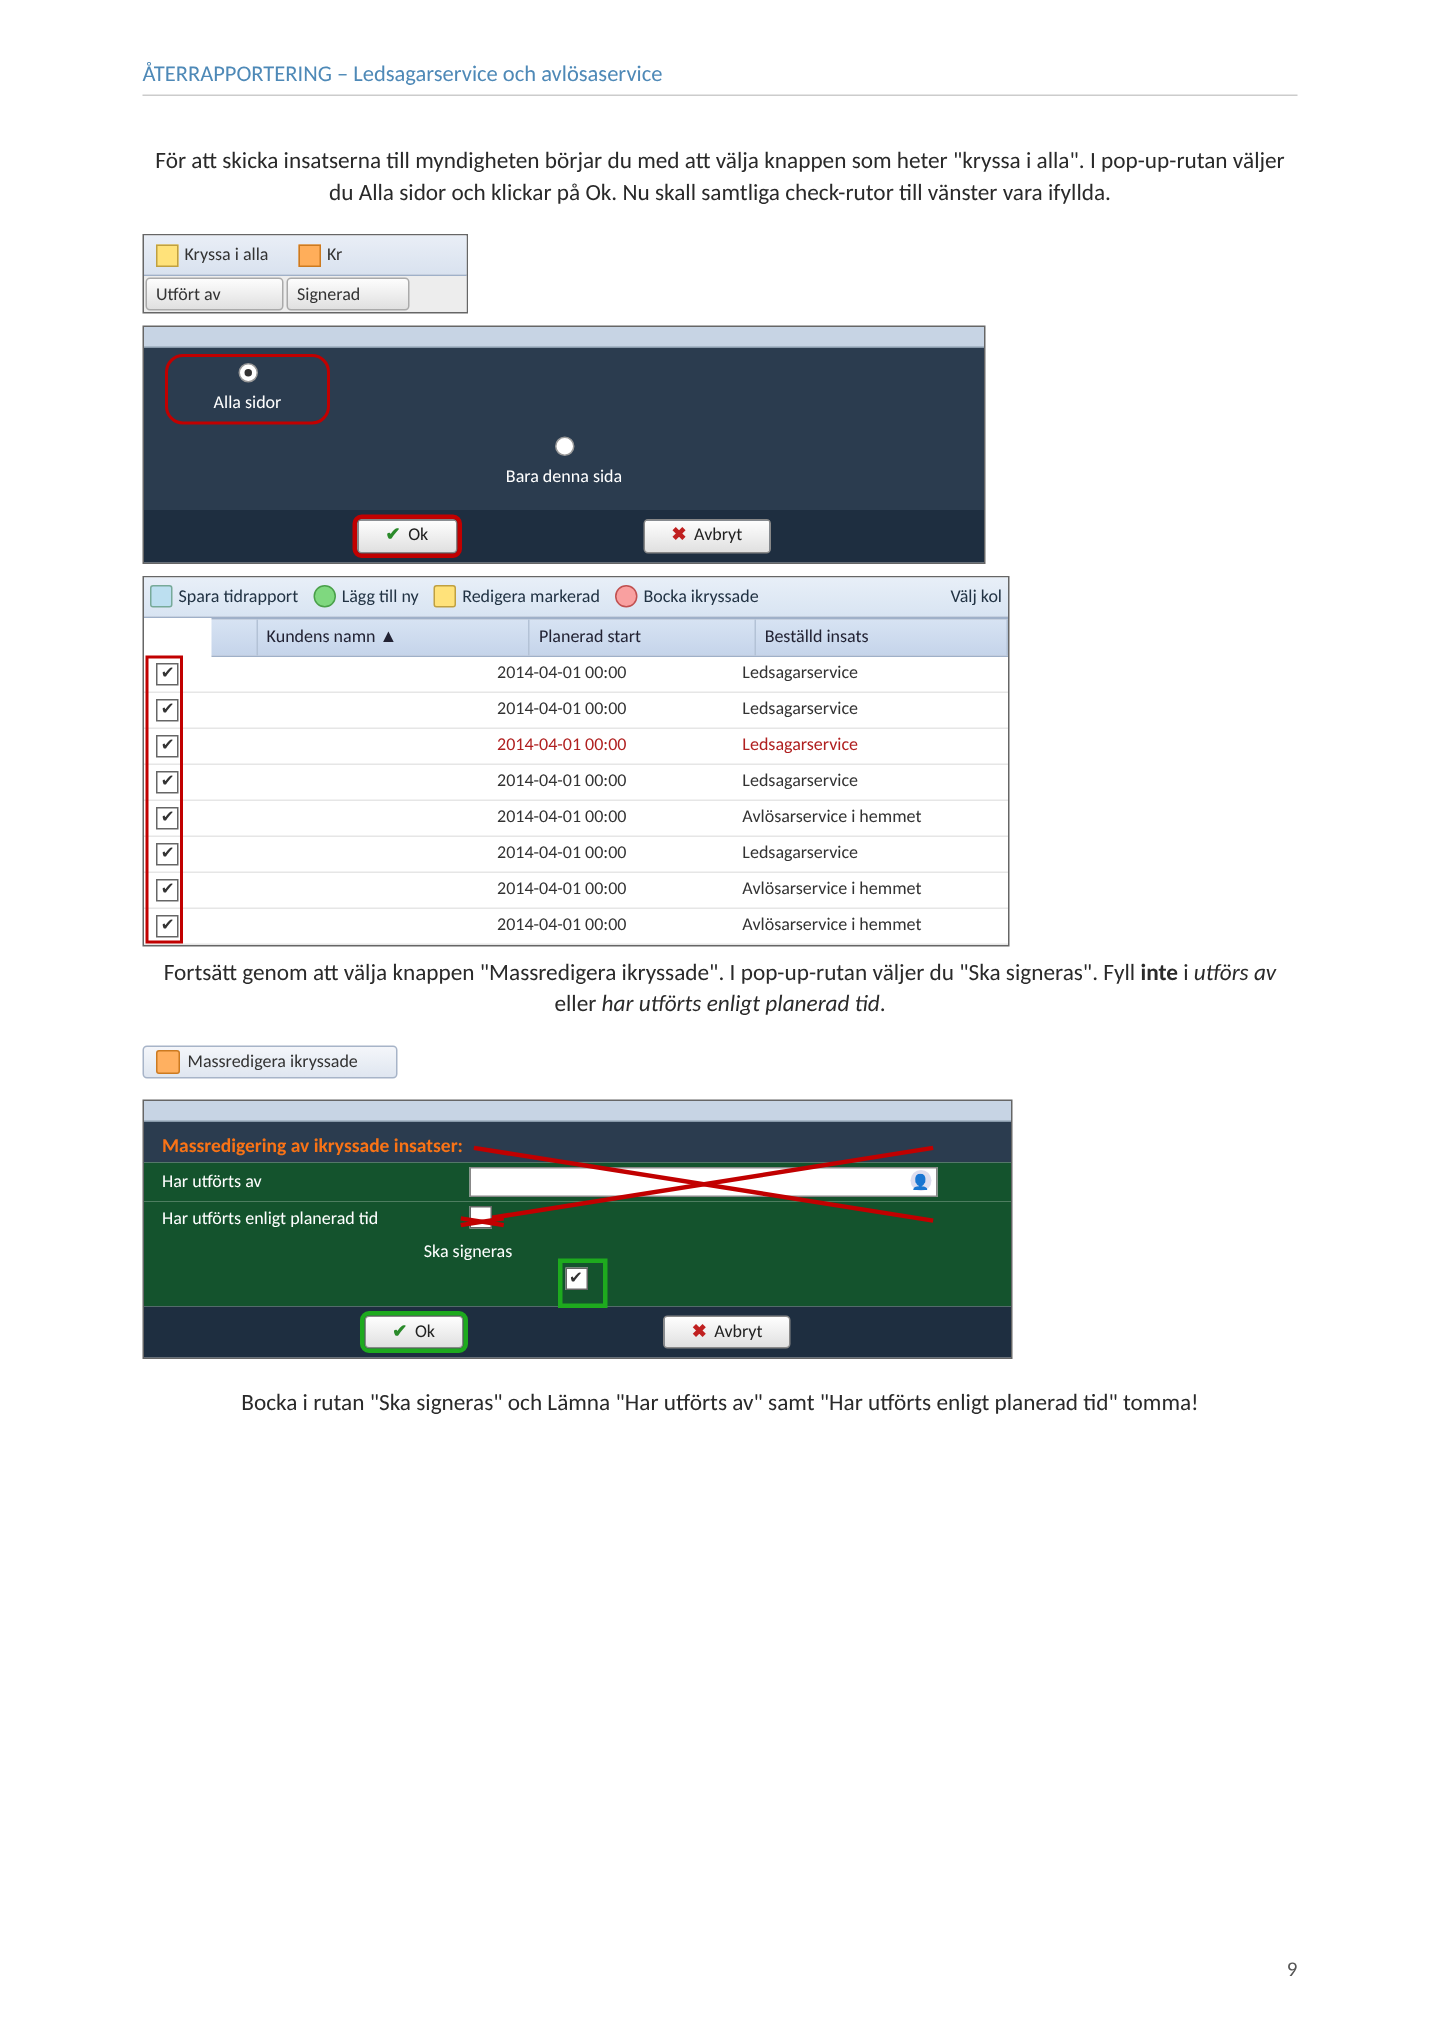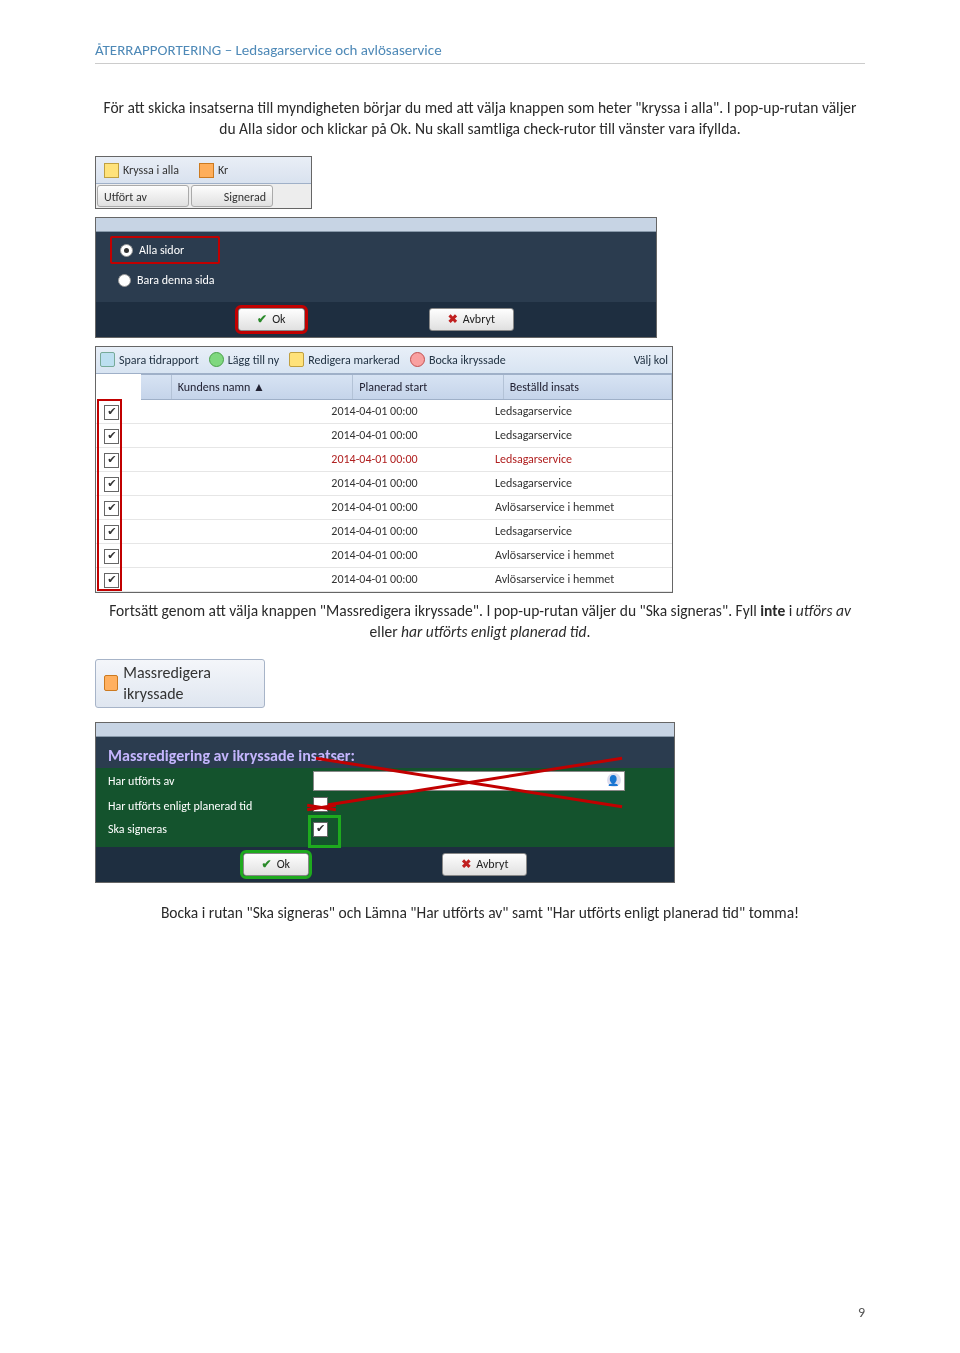--- a/index.html
+++ b/index.html
@@ -55,28 +55,28 @@
   .colcell {
     border: 1px solid #aaa;
     background: linear-gradient(#fdfdfd,#e0e0e0);
     font-size: 12px;
     color:#333;
     padding: 3px 6px;
     border-radius: 3px;
     margin: 1px 1px 1px 1px;
   }
   .colcell.c1 { width: 78px;}
-  .colcell.c2 { width: 68px; text-align: right;}
+  .colcell.c2 { width: 68px;}
 
   
   .ss-dialog { width: 560px; }
   .dlg-top { height: 13px; background: #c7d4e4; border-bottom: 1px solid #8899aa;}
   .dlg-body { background: #2b3c4f; color: #fff; padding: 10px 14px 8px 14px; font-size: 13px; font-weight: bold; }
   .dlg-opts { background: #2b3c4f; padding: 4px 14px 10px 14px; color:#fff; font-size:12px;}
-  .radio-row { display:flex; align-items:center; gap:6px; padding:4px 8px; border-radius:2px;}
+  .radio-row { display:flex; align-items:center; gap:6px; padding:4px 8px; border-radius:12px;flex-direction:column;}
   .radio-row.hl { border: 2px solid #c10000; width: 90px; }
   .radio { width:11px;height:11px;border:1px solid #999;border-radius:50%;background:#fff;display:inline-flex;align-items:center;justify-content:center;}
   .radio .dot{width:5px;height:5px;border-radius:50%;background:#333;}
   .dlg-btnbar { background:#1e2e40;display:flex;justify-content:space-around;padding:6px 80px;}
   .dlg-btn {
     background: linear-gradient(#fefefe,#e0e0e0);
     border: 1px solid #888;
     border-radius: 3px;
     padding: 2px 18px;
     font-size: 12px;
@@ -119,28 +119,28 @@
   .trow.red{color:#b02020;}
   .chk{width:20px;text-align:center;}
   .chkbox{width:13px;height:13px;border:1px solid #666;display:inline-flex;align-items:center;justify-content:center;background:#fff;font-size:11px;color:#333;}
   .hlcol{position:absolute;left:1px;top:52px;width:21px;bottom:1px;border:2px solid #c10000;pointer-events:none;}
 
   
   .ss-mass{width:170px;border:none;}
   .massbtn{
     background: linear-gradient(#f4f6fa,#dfe6f0);
     border:1px solid #a7b4c8;border-radius:3px;
-    padding:2px 8px;font-size:16px;color:#333;
-    display:flex;align-items:center;gap:5px;
+    padding:2px 8px;font-size:12px;color:#333;
+    display:flex;align-items:flex-start;gap:5px;
   }
   .ic-brush{width:14px;height:14px;background:#ffb060;border:1px solid #cc7a20;border-radius:2px;}
 
   
   .ss-massdlg{width:578px;}
-  .mdlg-body{background:#2b3c4f;color:#c4b5fd;padding:8px 12px 2px 12px;font-size:16px;font-weight:bold;}
+  .mdlg-body{background:#2b3c4f;color:#f97316;padding:8px 12px 2px 12px;font-size:13px;font-weight:bold;}
   .mdlg-row{display:flex;align-items:center;padding:3px 12px;background:#14532d;color:#fff;font-size:12px;}
   .mdlg-row .lbl{width:205px;}
   .mdlg-input{position:relative;width:310px;height:18px;background:#fff;border:1px solid #888;}
   .redx{position:absolute;inset:0;}
   .redx::before,.redx::after{content:"";position:absolute;left:0;right:0;top:50%;height:3px;background:#c10000;}
   .redx::before{transform:rotate(9deg);}
   .redx::after{transform:rotate(-9deg);}
   .user-ic{position:absolute;right:3px;top:1px;width:14px;height:14px;border-radius:50%;background:#dde;color:#667;display:flex;align-items:center;justify-content:center;font-size:10px;}
   .chkwrap{position:relative;width:17px;height:17px;}
   .greenhl{position:absolute;left:-5px;top:-5px;width:27px;height:27px;border:3px solid #1eaa1e;}
@@ -302,21 +302,21 @@
       <div class="user-ic">👤</div>
     </div>
   </div>
   <div class="mdlg-row">
     <div class="lbl">Har utförts enligt planerad tid</div>
     <div class="chkwrap">
       <div class="chkbox"></div>
       <div class="redx" style="left:-6px;right:-6px;"></div>
     </div>
   </div>
-  <div class="mdlg-row" style="padding-bottom:10px;">
+  <div class="mdlg-row" style="padding-bottom:10px;flex-direction:column;">
     <div class="lbl">Ska signeras</div>
     <div class="chkwrap">
       <div class="chkbox">✔</div>
       <div class="greenhl"></div>
     </div>
   </div>
   <div class="dlg-btnbar">
     <div class="dlg-btn greenhlbtn">
       <span class="tick">✔</span>
       <span>Ok</span>

